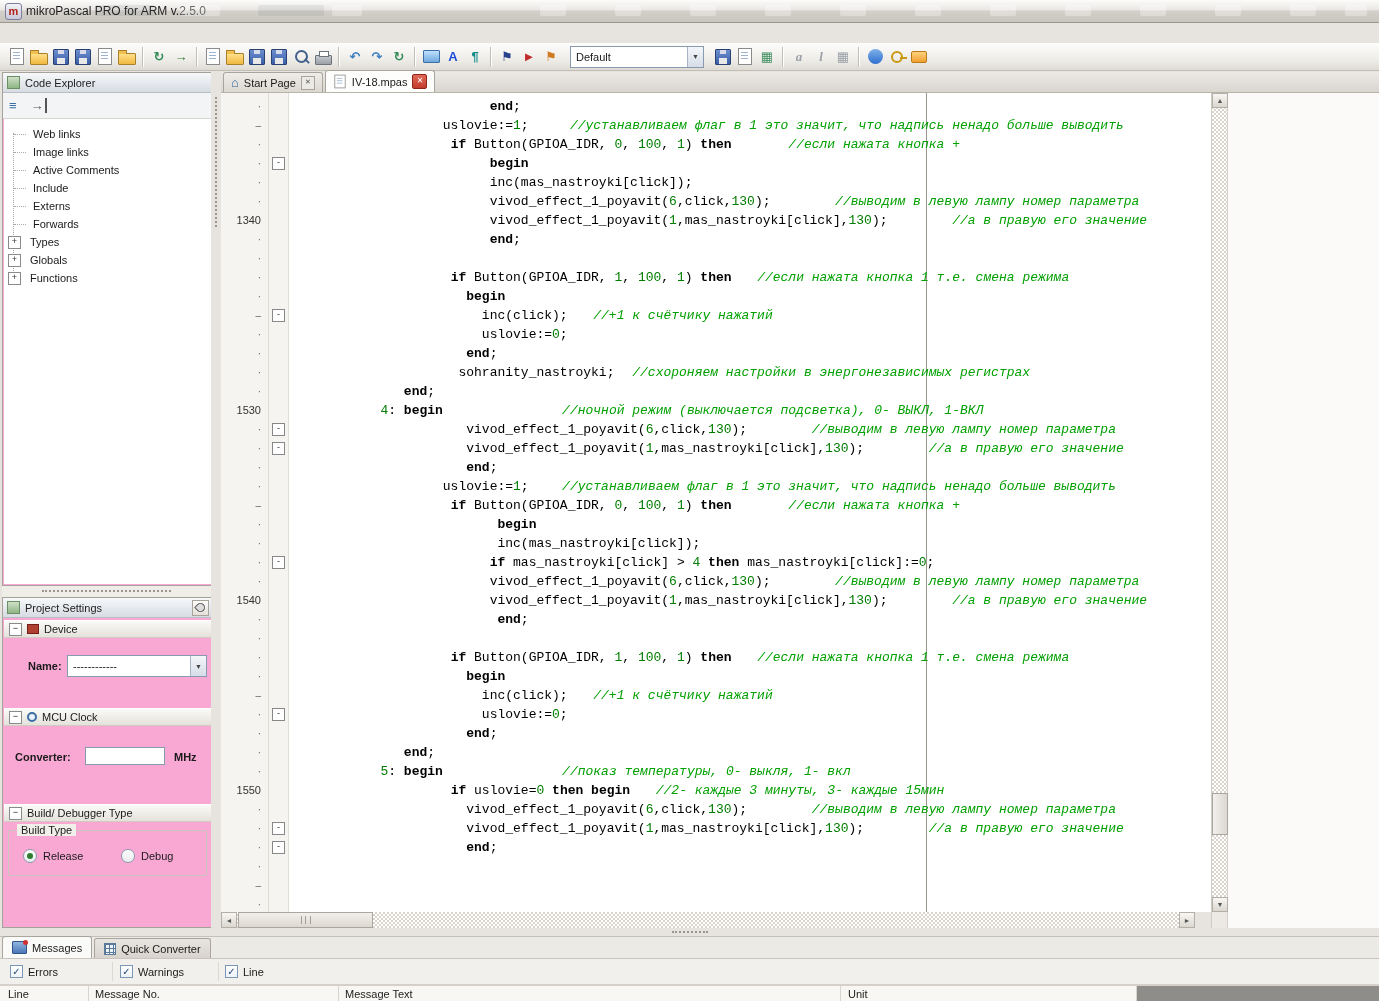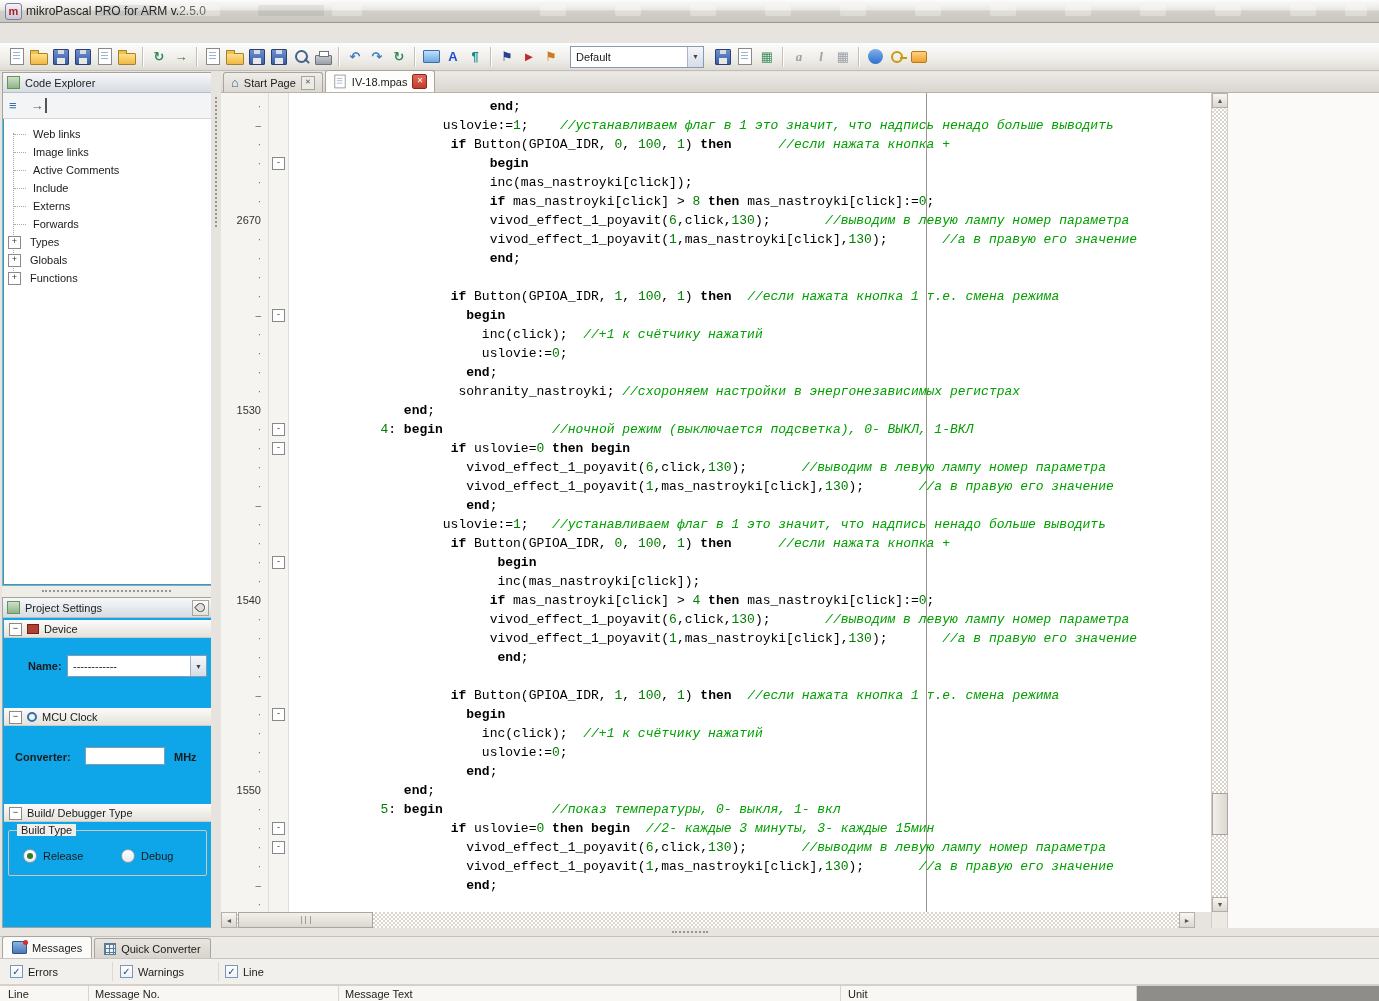--- a/index.html
+++ b/index.html
@@ -49,21 +49,21 @@
     color:#fff;font-weight:bold;font-size:10px;align-items:center;justify-content:center;}
   .ic-key{display:inline-block;width:8px;height:8px;border:2px solid #c79810;border-radius:50%;position:relative;}
   .ic-key::after{content:"";position:absolute;left:7px;top:4px;width:7px;height:2px;background:#c79810;}
   .ic-chat{display:inline-flex;width:14px;height:10px;background:linear-gradient(#ffd27f,#f0a030);
     border:1px solid #b97a14;border-radius:2px;color:#fff;font-size:8px;align-items:center;justify-content:center;}
   .combo{width:132px;height:20px;background:#fff;border:1px solid #889ab0;margin:0 8px;display:flex;align-items:center;}
   .combo-t{font-size:11px;padding-left:5px;flex:1;white-space:nowrap;overflow:hidden;}
   .combo-b{width:15px;height:100%;background:linear-gradient(#f4f6f9,#d6dde8);border-left:1px solid #a8b4c4;
     font-size:7px;color:#444;display:flex;align-items:center;justify-content:center;}
   
-  .panel{position:absolute;left:2px;width:232px;border:1px solid #a6a29a;background:#0ea5e9;box-sizing:border-box;}
+  .panel{position:absolute;left:2px;width:232px;border:1px solid #a6a29a;background:#f9a8d4;box-sizing:border-box;}
   #code-explorer{top:72px;height:514px;}
   #project-settings{top:597px;height:331px;}
   .phead{height:19px;background:linear-gradient(#f6f8fa,#d7dce3);border-bottom:1px solid #b9bdc4;
     display:flex;align-items:center;padding:0 4px;font-size:11px;color:#222;}
   .ph-ic{width:11px;height:11px;margin-right:5px;background:linear-gradient(#cfe0c8,#8fb585);border:1px solid #6a8f62;}
   .spacer{flex:1;}
   .pbtn{width:15px;height:14px;border:1px solid #a8a49c;background:linear-gradient(#fdfdfc,#e4e1da);
     font-size:8px;line-height:12px;text-align:center;color:#444;margin-left:3px;display:inline-flex;align-items:center;justify-content:center;}
   .pin{width:7px;height:7px;border:1px solid #555;border-radius:50% 50% 50% 0;transform:rotate(45deg);background:#ddd;}
   .ce-tools{height:25px;background:#f3f4f6;border-bottom:1px solid #d8d6d0;display:flex;align-items:center;
@@ -121,21 +121,21 @@
   .grow.gnum{font-size:11px;color:#333;}
   .foldm{position:absolute;left:48px;top:0;bottom:0;width:20px;background:#f5f4f1;border-right:1px solid #e0ddd6;
     padding-top:4px;box-sizing:border-box;}
   .frow{height:19px;display:flex;align-items:center;justify-content:center;}
   .fbox{width:11px;height:11px;border:1px solid #888;background:#fff;font-size:9px;line-height:9px;text-align:center;color:#333;}
   .codecol{position:absolute;left:68px;top:0;right:0;bottom:0;padding:4px 0 0 29px;box-sizing:border-box;overflow:hidden;}
   .crow{height:19px;line-height:19px;font-family:"Liberation Mono","DejaVu Sans Mono",monospace;
     font-size:13px;white-space:pre;color:#000;}
   .crow b{font-weight:bold;}
   .crow .num{color:#007d00;}
-  .crow .cmt{color:#00a000;font-style:italic;}
+  .crow .cmt{color:#00a000;font-style:italic;margin-left:10px;}
   .right-fill{position:absolute;left:1006px;top:21px;bottom:0;right:0;background:#fbfaf8;border-left:1px solid #d5d1ca;}
   .dither{background-color:#fff;background-image:
     linear-gradient(45deg,#d9d5cd 25%,transparent 25%,transparent 75%,#d9d5cd 75%),
     linear-gradient(45deg,#d9d5cd 25%,transparent 25%,transparent 75%,#d9d5cd 75%);
     background-size:4px 4px;background-position:0 0,2px 2px;}
   .vscroll{position:absolute;left:990px;top:21px;width:16px;height:819px;border-left:1px solid #cfccc5;box-sizing:border-box;}
   .sbtn{position:absolute;width:16px;height:15px;background:linear-gradient(#f8f6f3,#dbd7d0);
     border:1px solid #b3afa7;box-sizing:border-box;color:#555;font-size:7px;
     display:flex;align-items:center;justify-content:center;}
   .vscroll .up{top:0;} .vscroll .dn{bottom:0;}
@@ -431,21 +431,21 @@
 
     <div class="editor-body">
       <div class="margin-line"></div>
       <div class="gutter" id="gutter">
           <div class="grow">·</div>
           <div class="grow">–</div>
           <div class="grow">·</div>
           <div class="grow">·</div>
           <div class="grow">·</div>
           <div class="grow">·</div>
-          <div class="grow gnum">2670</div>
+          <div class="grow gnum">1340</div>
           <div class="grow">·</div>
           <div class="grow">·</div>
           <div class="grow">·</div>
           <div class="grow">·</div>
           <div class="grow">–</div>
           <div class="grow">·</div>
           <div class="grow">·</div>
           <div class="grow">·</div>
           <div class="grow">·</div>
           <div class="grow gnum">1530</div>
@@ -536,34 +536,32 @@
           <div class="frow"></div>
           <div class="frow"></div>
           <div class="frow"></div>
         </div>
       <div class="codecol" id="codecol">
           <div class="crow">                      <b>end</b>;</div>
           <div class="crow">                uslovie:=<span class="num">1</span>;    <span class="cmt">//устанавливаем флаг в 1 это значит, что надпись ненадо больше выводить</span></div>
           <div class="crow">                 <b>if</b> Button(GPIOA_IDR, <span class="num">0</span>, <span class="num">100</span>, <span class="num">1</span>) <b>then</b>      <span class="cmt">//если нажата кнопка +</span></div>
           <div class="crow">                      <b>begin</b></div>
           <div class="crow">                      inc(mas_nastroyki[click]);</div>
-          <div class="crow">                      <b>if</b> mas_nastroyki[click] &gt; <span class="num">8</span> <b>then</b> mas_nastroyki[click]:=<span class="num">0</span>;</div>
           <div class="crow">                      vivod_effect_1_poyavit(<span class="num">6</span>,click,<span class="num">130</span>);       <span class="cmt">//выводим в левую лампу номер параметра</span></div>
           <div class="crow">                      vivod_effect_1_poyavit(<span class="num">1</span>,mas_nastroyki[click],<span class="num">130</span>);       <span class="cmt">//а в правую его значение</span></div>
           <div class="crow">                      <b>end</b>;</div>
           <div class="crow"></div>
           <div class="crow">                 <b>if</b> Button(GPIOA_IDR, <span class="num">1</span>, <span class="num">100</span>, <span class="num">1</span>) <b>then</b>  <span class="cmt">//если нажата кнопка 1 т.е. смена режима</span></div>
           <div class="crow">                   <b>begin</b></div>
           <div class="crow">                     inc(click);  <span class="cmt">//+1 к счётчику нажатий</span></div>
           <div class="crow">                     uslovie:=<span class="num">0</span>;</div>
           <div class="crow">                   <b>end</b>;</div>
           <div class="crow">                  sohranity_nastroyki; <span class="cmt">//схороняем настройки в энергонезависимых регистрах</span></div>
           <div class="crow">           <b>end</b>;</div>
           <div class="crow">        <span class="num">4</span>: <b>begin</b>              <span class="cmt">//ночной режим (выключается подсветка), 0- ВЫКЛ, 1-ВКЛ</span></div>
-          <div class="crow">                 <b>if</b> uslovie=<span class="num">0</span> <b>then</b> <b>begin</b></div>
           <div class="crow">                   vivod_effect_1_poyavit(<span class="num">6</span>,click,<span class="num">130</span>);       <span class="cmt">//выводим в левую лампу номер параметра</span></div>
           <div class="crow">                   vivod_effect_1_poyavit(<span class="num">1</span>,mas_nastroyki[click],<span class="num">130</span>);       <span class="cmt">//а в правую его значение</span></div>
           <div class="crow">                   <b>end</b>;</div>
           <div class="crow">                uslovie:=<span class="num">1</span>;   <span class="cmt">//устанавливаем флаг в 1 это значит, что надпись ненадо больше выводить</span></div>
           <div class="crow">                 <b>if</b> Button(GPIOA_IDR, <span class="num">0</span>, <span class="num">100</span>, <span class="num">1</span>) <b>then</b>      <span class="cmt">//если нажата кнопка +</span></div>
           <div class="crow">                       <b>begin</b></div>
           <div class="crow">                       inc(mas_nastroyki[click]);</div>
           <div class="crow">                      <b>if</b> mas_nastroyki[click] &gt; <span class="num">4</span> <b>then</b> mas_nastroyki[click]:=<span class="num">0</span>;</div>
           <div class="crow">                      vivod_effect_1_poyavit(<span class="num">6</span>,click,<span class="num">130</span>);       <span class="cmt">//выводим в левую лампу номер параметра</span></div>
           <div class="crow">                      vivod_effect_1_poyavit(<span class="num">1</span>,mas_nastroyki[click],<span class="num">130</span>);       <span class="cmt">//а в правую его значение</span></div>

